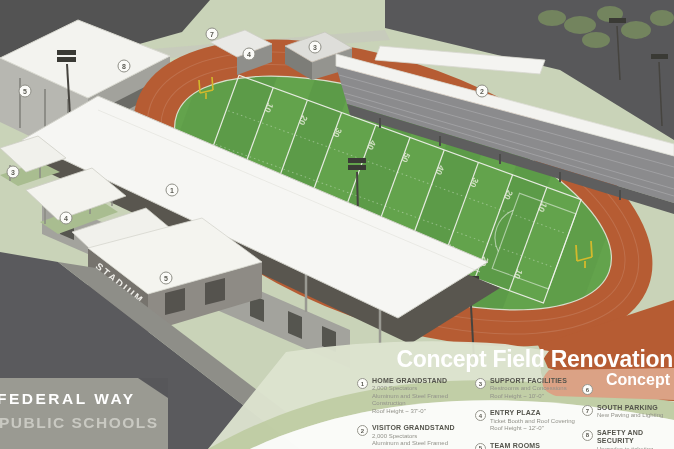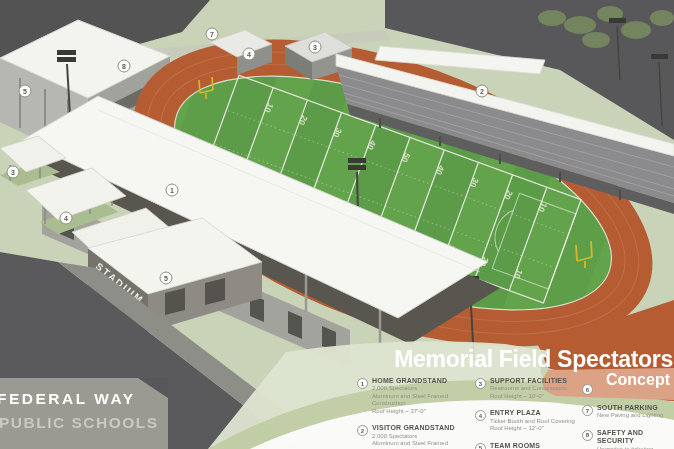--- a/index.html
+++ b/index.html
@@ -271,21 +271,21 @@
       <div class="marker" style="left: 315px; top: 47px;">3</div>
       <div class="marker" style="left: 13px; top: 172px;">3</div>
       <div class="marker" style="left: 249px; top: 54px;">4</div>
       <div class="marker" style="left: 66px; top: 218px;">4</div>
       <div class="marker" style="left: 166px; top: 278px;">5</div>
       <div class="marker" style="left: 25px; top: 91px;">5</div>
       <div class="marker" style="left: 212px; top: 34px;">7</div>
       <div class="marker" style="left: 124px; top: 66px;">8</div>
     </div>
 
-<div id="title1">Memorial Field Spectators</div>
+<div id="title1">Concept Field Renovation</div>
 <div id="title2">Concept</div>
 
 <div id="legend">
       <div class="legend-col">
         <div class="legend-item">
           <span class="lnum">1</span>
           <div class="ltext">
             <div class="llabel">HOME GRANDSTAND</div>
             <div class="ldesc">2,000 Spectators</div>
             <div class="ldesc">Aluminum and Steel Framed Construction</div>

